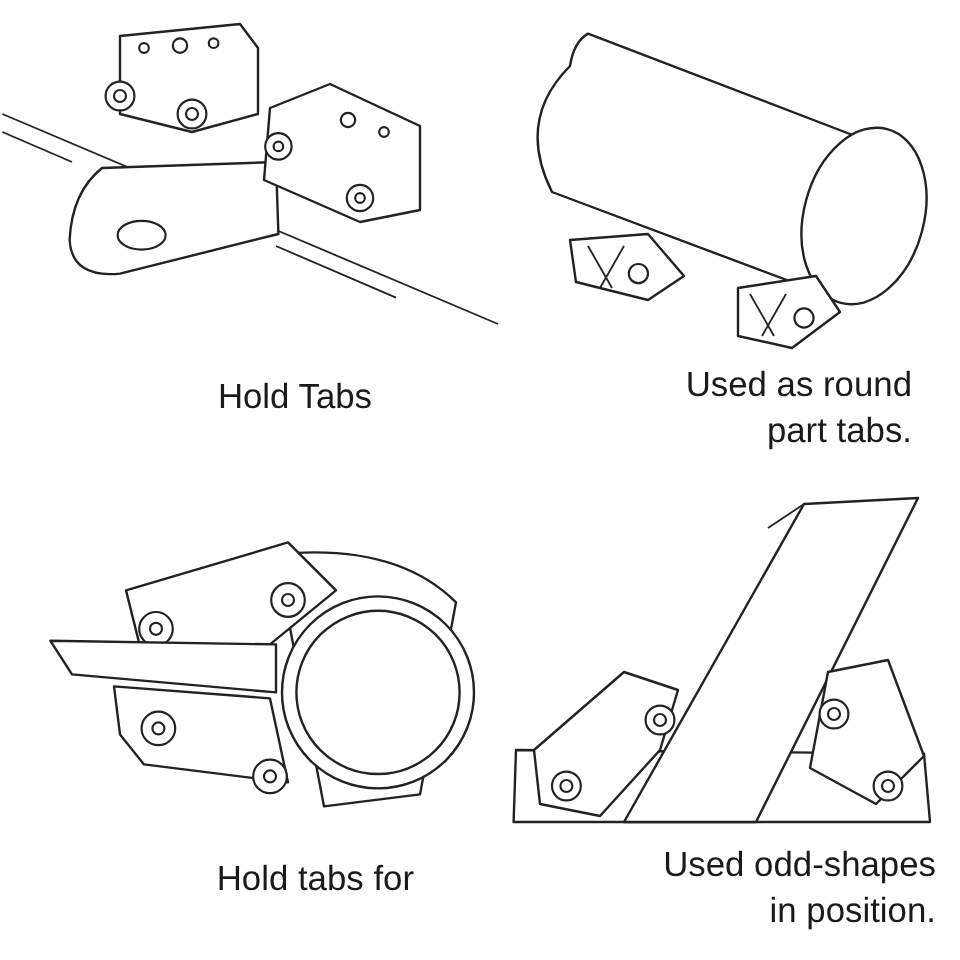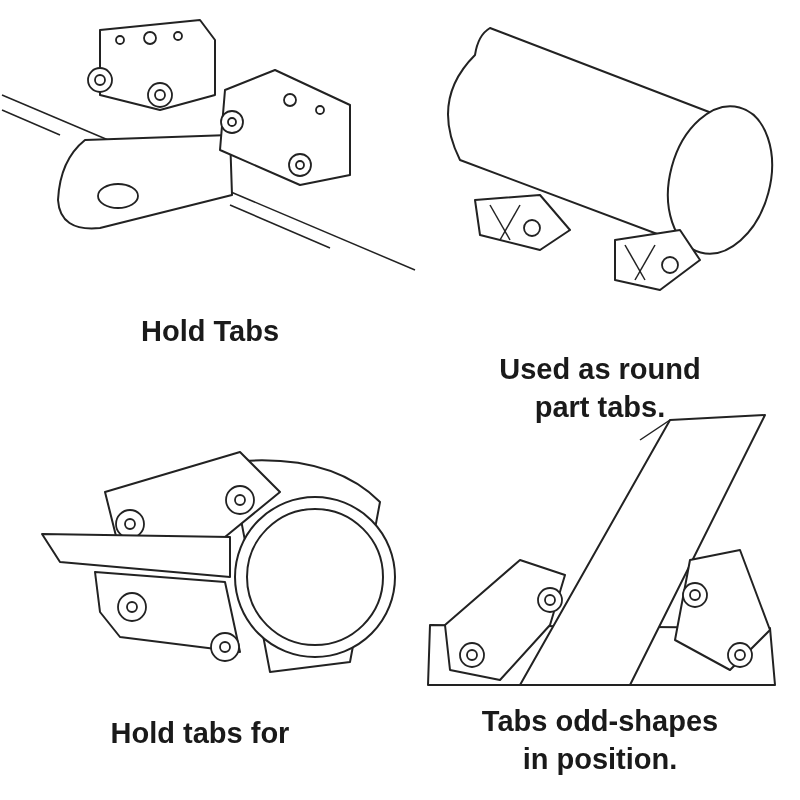--- a/index.html
+++ b/index.html
@@ -2,21 +2,21 @@
 <html><head>
 <meta charset="utf-8">
 <style>
   html,body{margin:0;padding:0;background:#fff;}
   body{width:800px;height:800px;position:relative;overflow:hidden;font-family:"Liberation Sans",sans-serif;}
   .panel{position:absolute;}
   svg{position:absolute;left:0;top:0;}
   svg .ln{fill:#fff;stroke:#222;stroke-width:2;stroke-linejoin:round;}
   svg .thin{fill:none;stroke:#222;stroke-width:1.5;}
   svg .hole{fill:#fff;stroke:#222;stroke-width:1.8;}
-  .cap{position:absolute;font-weight:bold;font-size:29px;color:#1a1a1a;text-align:center;line-height:38px;}
+  .cap{position:absolute;font-weight:normal;font-size:29px;color:#1a1a1a;text-align:right;line-height:38px;}
 </style>
 </head>
 <body>
 
 <div class="panel" style="left:0;top:0;width:400px;height:400px;">
   <svg width="420" height="300">
     <line class="thin" x1="2" y1="95" x2="415" y2="270"></line>
     <line class="thin" x1="2" y1="110" x2="60" y2="135"></line>
     <line class="thin" x1="230" y1="205" x2="330" y2="248"></line>
     <path class="ln" d="M85,140 L230,135 L232,195 L100,228 Q60,232 58,200 Q60,160 85,140 Z"></path>
@@ -48,21 +48,21 @@
     <ellipse class="ln" cx="320" cy="180" rx="50" ry="75" transform="rotate(15 320 180)"></ellipse>
     <path class="ln" d="M75,200 L140,195 L170,230 L140,250 L80,235 Z"></path>
     <line class="thin" x1="90" y1="205" x2="110" y2="240"></line>
       <line class="thin" x1="120" y1="205" x2="100" y2="240"></line>
     <circle class="hole" cx="132" cy="228" r="8"></circle>
     <path class="ln" d="M215,240 L280,230 L300,260 L260,290 L215,280 Z"></path>
     <line class="thin" x1="225" y1="245" x2="245" y2="280"></line>
       <line class="thin" x1="255" y1="245" x2="235" y2="280"></line>
     <circle class="hole" cx="270" cy="265" r="8"></circle>
   </svg>
-  <div class="cap" style="left:40px;top:302px;width:320px;margin-top:48px;">
+  <div class="cap" style="left:40px;top:302px;width:320px;">
     <div>Used as round</div>
     <div>part tabs.</div>
   </div>
 </div>
 
 <div class="panel" style="left:0;top:412px;width:400px;height:400px;">
   <svg width="400" height="300">
     <path class="ln" d="M230,50 Q330,40 380,90 L350,250 L270,260 Z"></path>
     <circle class="ln" cx="315" cy="165" r="80"></circle>
     <circle class="ln" cx="315" cy="165" r="68"></circle>
@@ -93,16 +93,16 @@
       <circle class="hole" cx="150" cy="200" r="5"></circle>
     <circle class="hole" cx="72" cy="255" r="12"></circle>
       <circle class="hole" cx="72" cy="255" r="5"></circle>
     <path class="ln" d="M290,160 L340,150 L370,230 L330,270 L275,240 Z"></path>
     <circle class="hole" cx="295" cy="195" r="12"></circle>
       <circle class="hole" cx="295" cy="195" r="5"></circle>
     <circle class="hole" cx="340" cy="255" r="12"></circle>
       <circle class="hole" cx="340" cy="255" r="5"></circle>
   </svg>
   <div class="cap" style="left:20px;top:302px;width:360px;">
-    <div>Tabs odd-shapes</div>
+    <div>Used odd-shapes</div>
     <div>in position.</div>
   </div>
 </div>
 
 </body></html>

